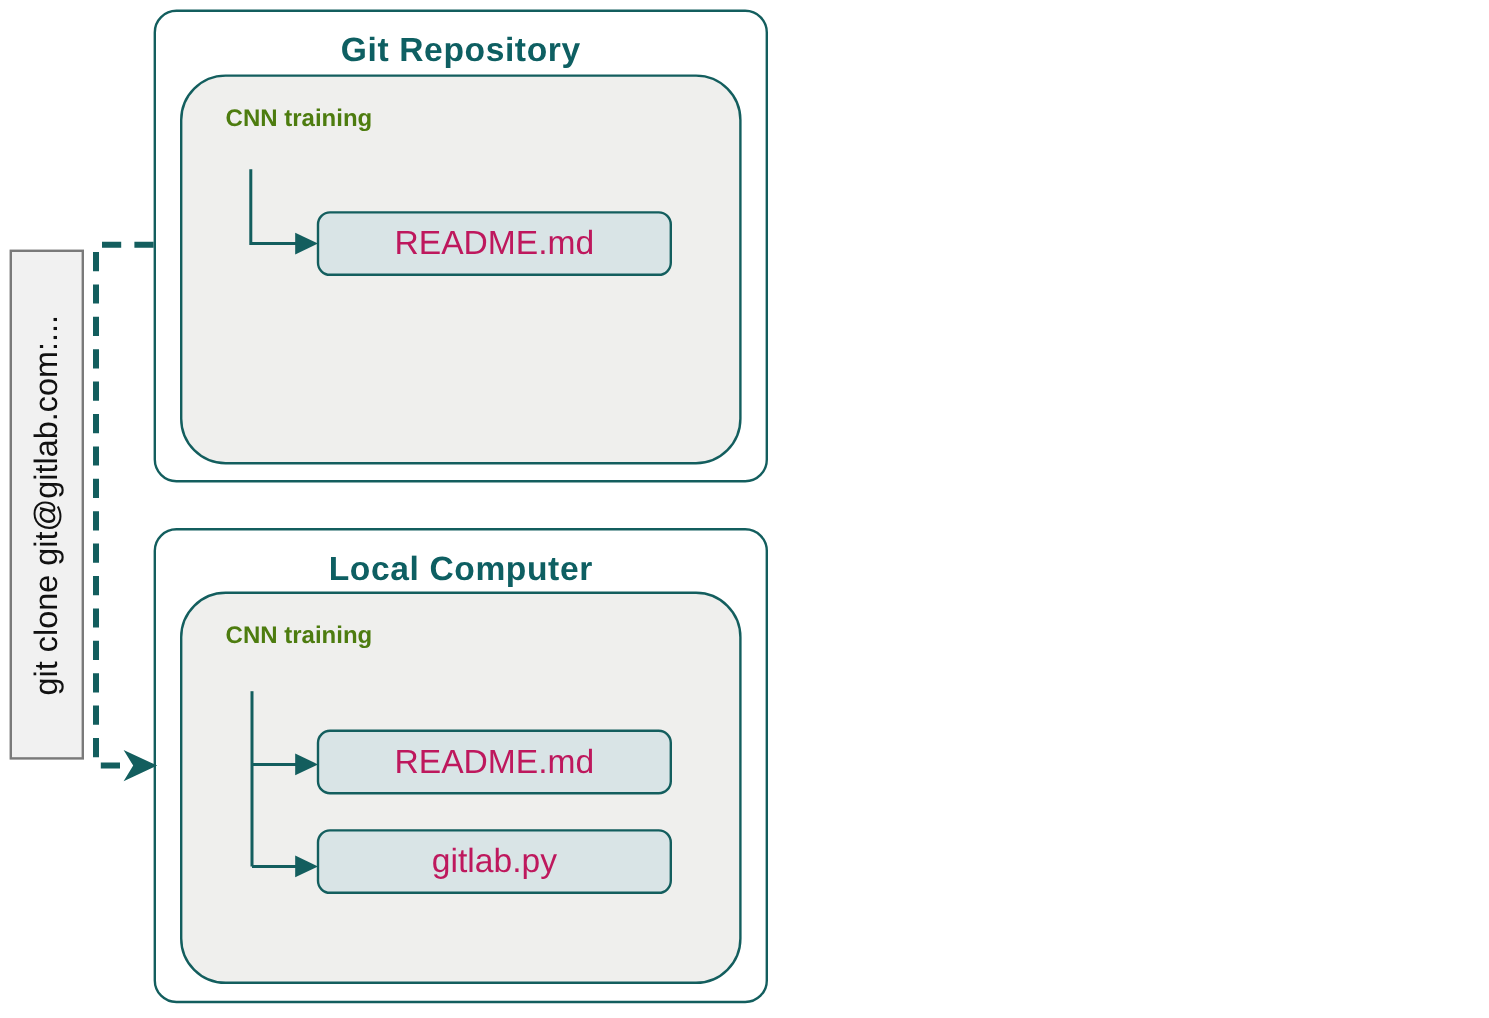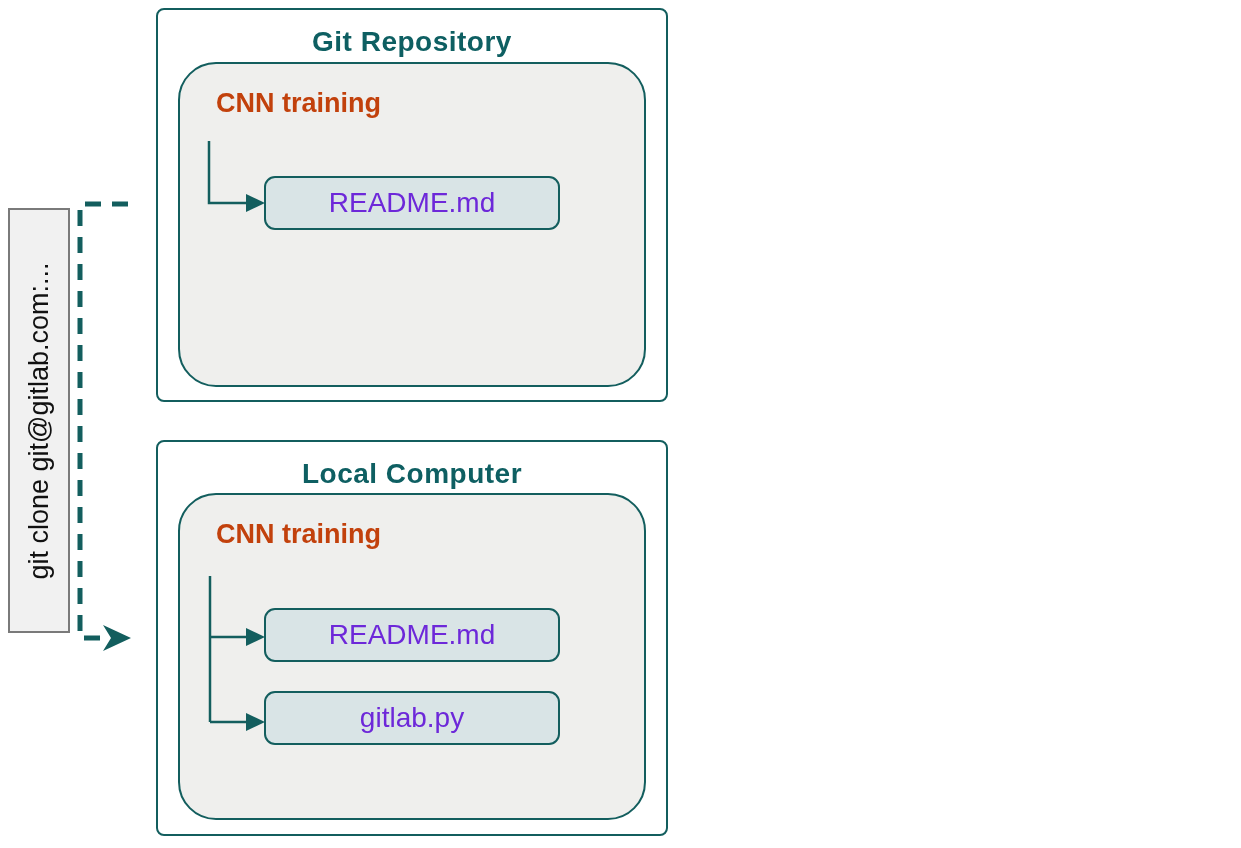--- a/index.html
+++ b/index.html
@@ -14,22 +14,21 @@
     overflow: hidden;
   }
 
   
   .outer-box {
     position: absolute;
     left: 128px;
     width: 512px;
     background: #ffffff;
     border: 2px solid #135e5e;
-    border-radius: 8px;
-    margin-left: 28px;
+    border-radius: 19px;
   }
   .outer-box.git   { top: 8px;   height: 394px; }
   .outer-box.local { top: 440px; height: 396px; }
 
   .outer-title {
     position: absolute;
     top: 16px;
     left: 0;
     width: 100%;
     text-align: center;
@@ -48,38 +47,38 @@
     border: 2px solid #135e5e;
     border-radius: 38px;
   }
   .outer-box.git   .folder-box { top: 52px; height: 325px; }
   .outer-box.local .folder-box { top: 51px; height: 327px; }
 
   .folder-label {
     position: absolute;
     top: 24px;
     left: 36px;
-    font-size: 27px;
+    font-size: 20px;
     font-weight: bold;
-    color: #c2410c;
+    color: #4d7c0f;
   }
 
   
   .file-box {
     position: absolute;
     width: 296px;
     height: 54px;
     background: #d9e4e6;
     border: 2.5px solid #135e5e;
     border-radius: 11px;
     display: flex;
     align-items: center;
     justify-content: center;
     font-size: 28px;
-    color: #6d28d9;
+    color: #be185d;
   }
   .file-readme-git   { left: 264px; top: 176px; }
   .file-readme-local { left: 264px; top: 608px; }
   .file-trainpy      { left: 264px; top: 691px; }
 
   
   .clone-label-box {
     position: absolute;
     left: 8px;
     top: 208px;

